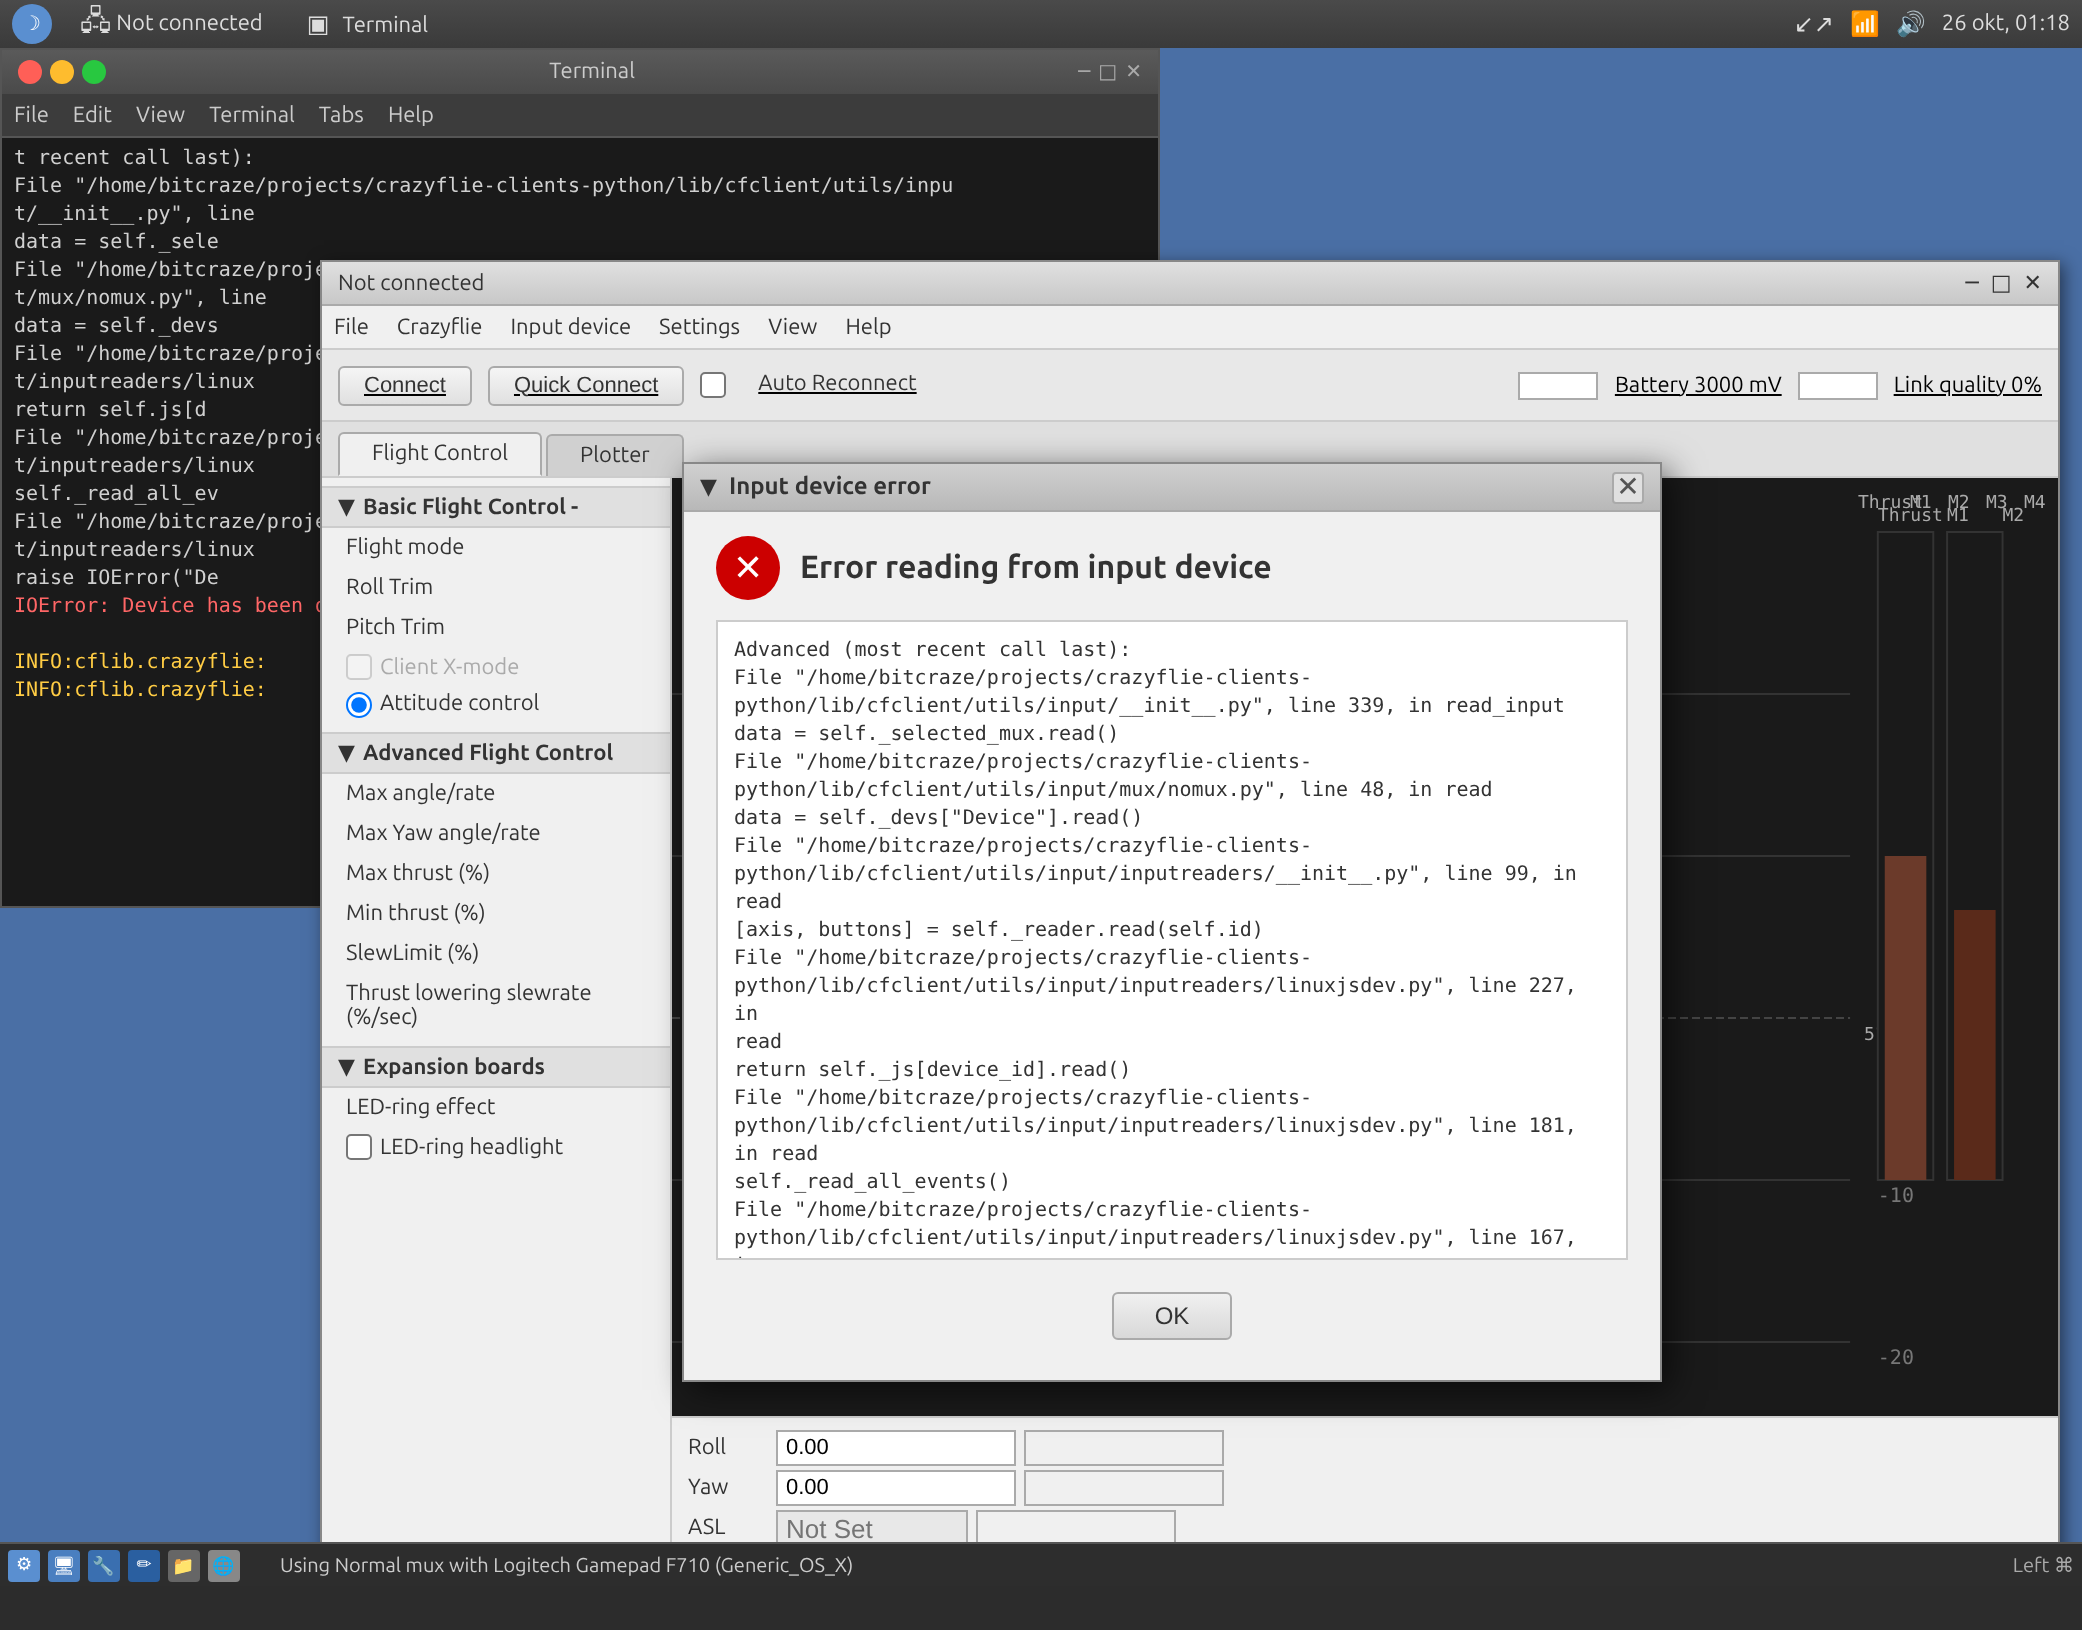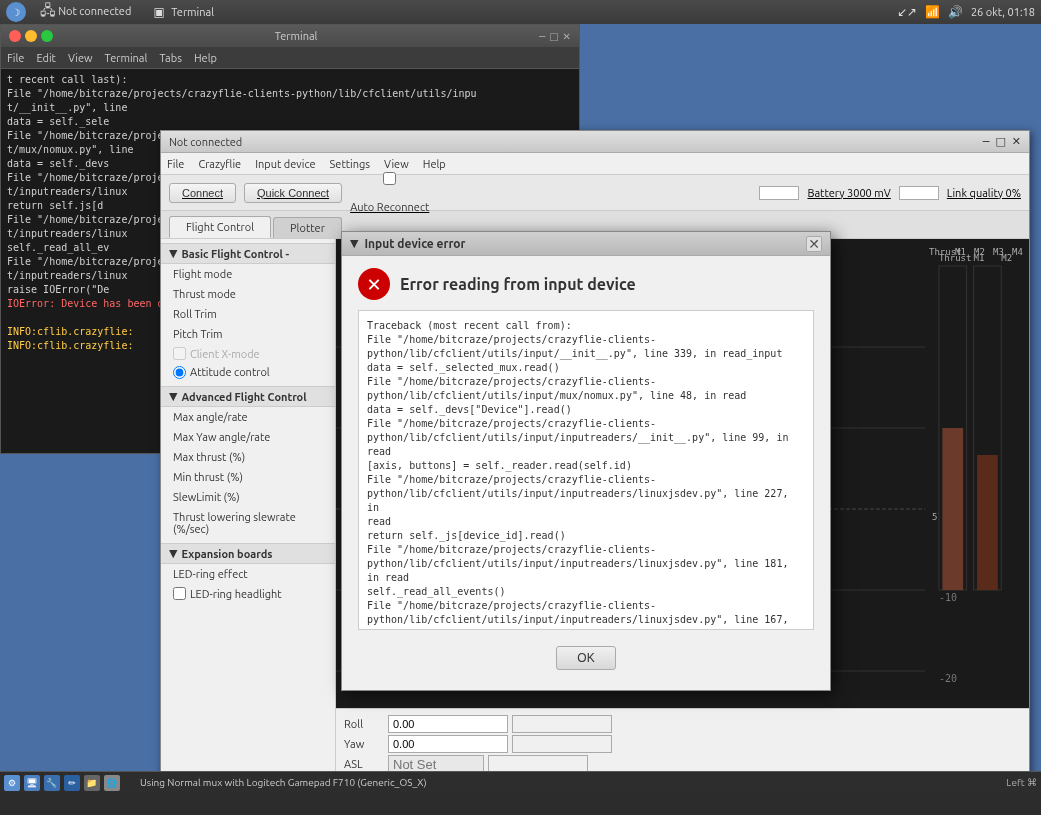--- a/index.html
+++ b/index.html
@@ -130,21 +130,21 @@
     }
     .btn {
       padding: 3px 12px;
       border: 1px solid #aaa;
       background: linear-gradient(to bottom, #f5f5f5, #e0e0e0);
       border-radius: 3px;
       cursor: pointer;
       font-size: 11px;
       color: #333;
     }
-    .checkbox-label { display: flex; align-items: center; gap: 16px; font-size: 11px; color: #333; cursor: pointer; flex-direction: column; }
+    .checkbox-label { display: flex; align-items: flex-start; gap: 16px; font-size: 11px; color: #333; cursor: pointer; }
     .battery-section { margin-left: auto; display: flex; align-items: center; gap: 8px; font-size: 11px; }
     .battery-bar { width: 40px; height: 14px; border: 1px solid #aaa; background: #fff; }
     .link-bar { width: 40px; height: 14px; border: 1px solid #aaa; background: #fff; }
 
     .app-tabs {
       background: #e0e0e0;
       height: 28px;
       display: flex;
       align-items: flex-end;
       padding: 0 8px;
@@ -463,21 +463,20 @@
 
     <div class="app-body">
 
       <div class="left-panel">
 
         <div class="section-header">
           <span>▼</span>
           <span>Basic Flight Control -</span>
         </div>
         <div class="panel-item">Flight mode</div>
-        <div class="panel-item">Thrust mode</div>
         <div class="panel-item">Roll Trim</div>
         <div class="panel-item">Pitch Trim</div>
         <div class="checkbox-item">
           <input type="checkbox" disabled="" style="">
           <span style="color:#aaa;">Client X-mode</span>
         </div>
         <div class="radio-item">
           <input type="radio" checked="" style="">
           <span>Attitude control</span>
         </div>
@@ -571,21 +570,21 @@
           <span style="font-size:11px;">▼</span>
           <span style="margin-left:6px;">Input device error</span>
           <div class="modal-close">✕</div>
         </div>
         <div class="modal-body">
           <div class="modal-header-row">
             <div class="error-icon">✕</div>
             <span class="modal-error-title">Error reading from input device</span>
           </div>
           <div class="modal-traceback">
-            <div>Traceback (most recent call from):</div>
+            <div>Advanced (most recent call last):</div>
             <div>  File "/home/bitcraze/projects/crazyflie-clients-</div>
             <div>python/lib/cfclient/utils/input/__init__.py", line 339, in read_input</div>
             <div>    data = self._selected_mux.read()</div>
             <div>  File "/home/bitcraze/projects/crazyflie-clients-</div>
             <div>python/lib/cfclient/utils/input/mux/nomux.py", line 48, in read</div>
             <div>    data = self._devs["Device"].read()</div>
             <div>  File "/home/bitcraze/projects/crazyflie-clients-</div>
             <div>python/lib/cfclient/utils/input/inputreaders/__init__.py", line 99, in read</div>
             <div>    [axis, buttons] = self._reader.read(self.id)</div>
             <div>  File "/home/bitcraze/projects/crazyflie-clients-</div>

